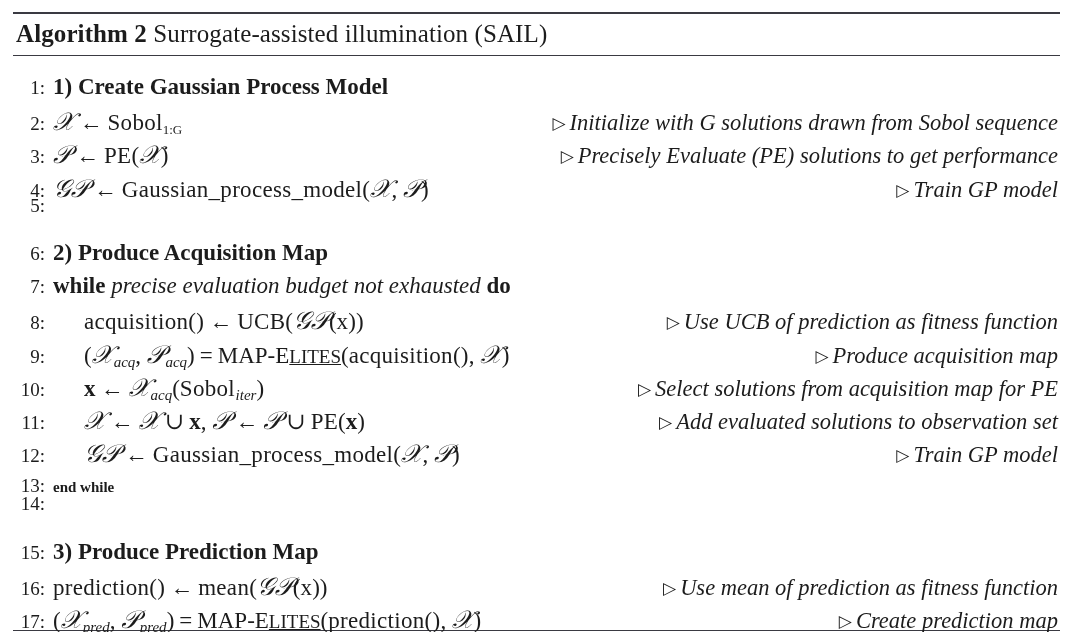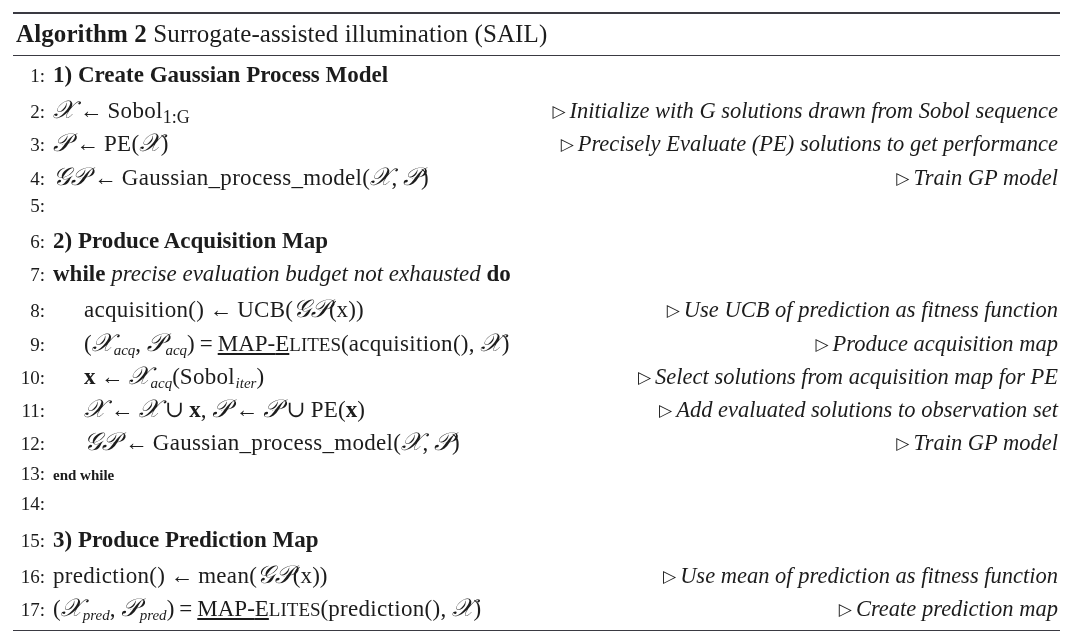--- a/index.html
+++ b/index.html
@@ -72,20 +72,21 @@
     text-align: right;
     font-size: 19px;
     font-family: "Liberation Serif", "DejaVu Serif", serif;
     color: #1c1c1c;
     padding-right: 8px;
     box-sizing: border-box;
   }
   .code {
     flex: 0 0 auto;
     position: relative;
+    margin-top: 12px;
   }
   .spacer {
     flex: 1 1 auto;
   }
   .comment {
     flex: 0 0 auto;
     font-style: italic;
     font-size: 22.5px;
     padding-right: 2px;
   }
@@ -118,37 +119,38 @@
     font-size: 25px;
   }
   .sub {
     font-size: 15px;
     font-style: italic;
     vertical-align: -0.28em;
     letter-spacing: 0;
     padding-left: 0.5px;
   }
   .sub-up {
-    font-size: 18px;
+    font-size: 13px;
     font-style: normal;
     vertical-align: -0.28em;
   }
   .arrow {
     font-style: normal;
     padding: 0 5px;
   }
   .op {
     font-style: normal;
     padding: 0 5px;
   }
   .sc { 
     font-style: normal;
     font-variant: small-caps;
-  }
-  .scbig { font-style: normal; text-decoration: underline; }
+    text-decoration: underline;
+  }
+  .scbig { font-style: normal; }
 
   .bold-head {
     font-weight: bold;
     font-style: normal;
     font-size: 23px;
   }
   .kwb {
     font-weight: bold;
     font-style: normal;
   }

